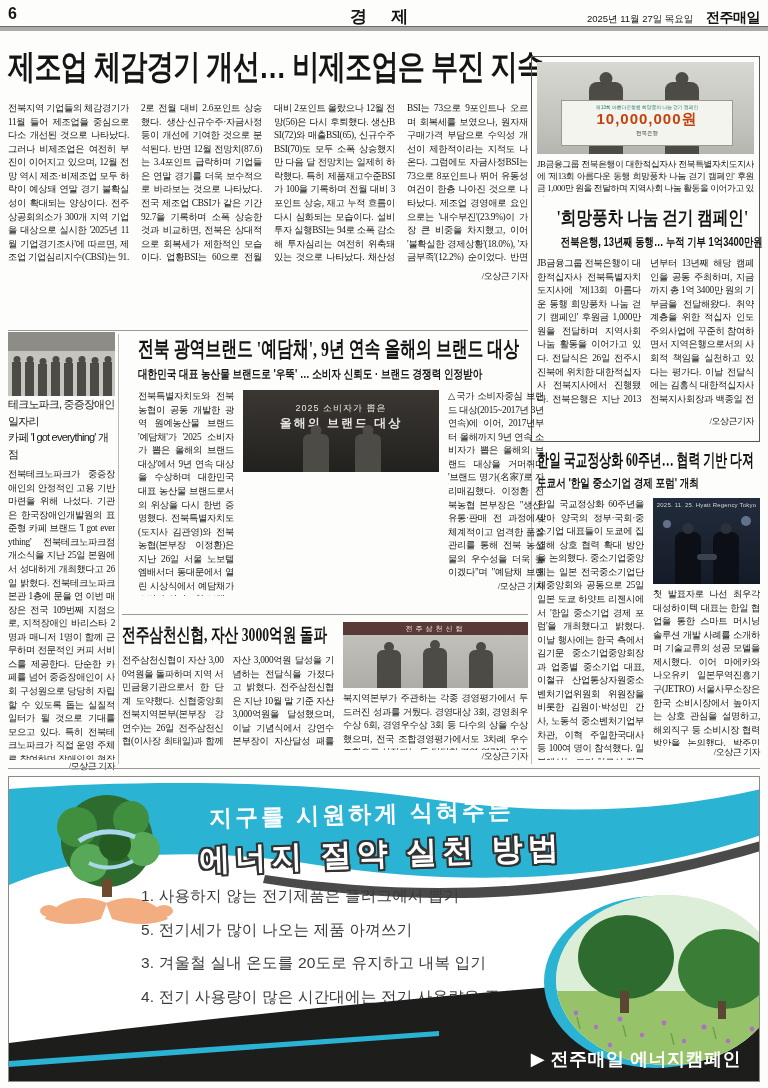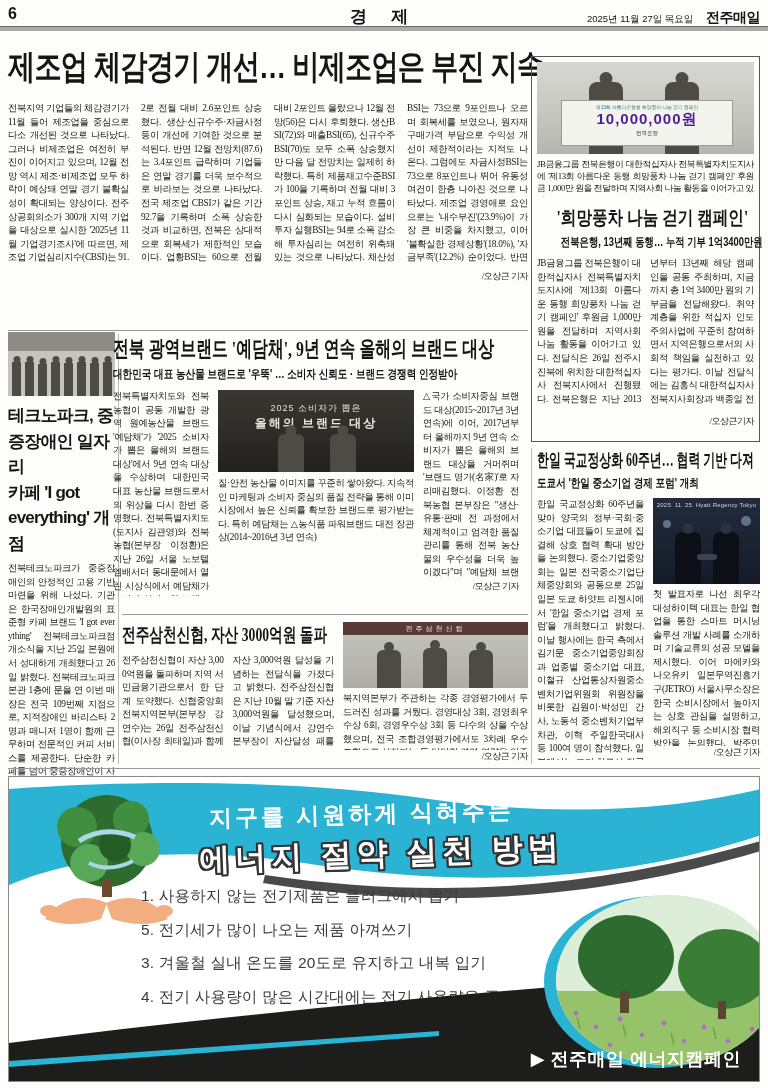--- a/index.html
+++ b/index.html
@@ -25,37 +25,37 @@
   .main-sub{font-size:17px;font-weight:bold;letter-spacing:-0.5px;margin-top:10px;height:24px;}
   .main-body{margin-top:12px;height:168px;column-count:4;column-gap:12px;}
   .main-rule{top:330px;left:8px;width:520px;height:1px;background:#999;}
   
   .hope-box{top:56px;left:531px;width:229px;height:386px;border:1px solid #555;box-sizing:border-box;padding:5px;}
   .hope-photo{position:relative;width:217px;height:92px;background:linear-gradient(180deg,#d8d8d2,#c2c2bc 70%,#b5b5af);overflow:hidden;}
   .fig{position:absolute;background:#4d4b46;}
   .fig .hd{position:absolute;left:50%;top:-10px;transform:translateX(-50%);width:13px;height:13px;border-radius:50%;background:#4d4b46;}
   .check{position:absolute;left:24px;top:38px;width:170px;height:44px;background:#f4f4ee;border:1px solid #9a9a92;text-align:center;}
   .check-line{font-size:5px;color:#2a7d7d;margin-top:3px;letter-spacing:-0.2px;}
-  .check-amt{font-size:15px;font-weight:bold;letter-spacing:1px;color:#4c1d95;}
+  .check-amt{font-size:15px;font-weight:bold;letter-spacing:1px;color:#c2410c;}
   .check-bank{font-size:5.5px;color:#333;margin-top:1px;}
   .hope-caption{font-size:8.8px;line-height:1.35;letter-spacing:-0.4px;margin-top:5px;height:38px;overflow:hidden;}
   .hope-headline{margin-top:8px;text-align:center;font-size:19px;font-weight:bold;height:26px;}
   .hope-headline .sqz{transform-origin:center;transform:scaleX(.82);white-space:nowrap;display:block;}
   .hope-sub{text-align:left;font-weight:bold;font-size:12px;height:18px;margin-top:3px;}
   .hope-sub .sqz{transform-origin:center;transform:scaleX(.78);white-space:nowrap;display:block;}
   .hope-body{margin-top:5px;height:158px;column-count:2;column-gap:9px;}
   
   .tech-art{top:332px;left:8px;width:107px;}
   .tech-photo{position:relative;width:107px;height:64px;background:linear-gradient(180deg,#8e8c86 0 30%,#c6c4be 30% 100%);overflow:hidden;}
-  .tech-headline{font-size:17px;font-weight:bold;letter-spacing:-0.8px;margin-top:7px;line-height:1.5;}
+  .tech-headline{font-size:11px;font-weight:normal;letter-spacing:-0.8px;line-height:1.5;}
   .tech-body{margin-top:6px;height:292px;}
   .vdiv1{top:334px;left:118px;width:1px;height:430px;background:#bbb;}
   .vdiv2{top:448px;left:531px;width:1px;height:316px;background:#bbb;}
   
-  .yedam-art{top:334px;left:113px;width:406px;}
+  .yedam-art{top:334px;left:138px;width:406px;}
   .yedam-headline{font-size:22px;font-weight:bold;height:30px;}
   .yedam-headline .sqz{transform:scaleX(.72);}
   .yedam-sub{font-size:12px;font-weight:bold;height:18px;margin-top:2px;}
   .yedam-sub .sqz{transform:scaleX(.8);}
   .yedam-row{display:flex;gap:9px;margin-top:6px;height:206px;}
   .yedam-c1{width:96px;height:100%;}
   .yedam-mid{width:196px;}
   .yedam-photo{position:relative;width:196px;height:82px;background:linear-gradient(180deg,#3a3733,#23211e);overflow:hidden;color:#e8e6df;text-align:center;}
   .yp1{font-size:9px;margin-top:12px;letter-spacing:1px;}
   .yp2{font-size:12px;font-weight:bold;letter-spacing:2px;}
@@ -198,21 +198,20 @@
       <div class="yedam-photo">
         <div class="yp1 sans">2025 소비자가 뽑은</div>
         <div class="yp2 sans">올해의 브랜드 대상</div>
         <div class="fig" style="left:60px;top:44px;width:26px;height:38px;border-radius:6px 6px 0 0;">
             <div class="hd" style="width:11px;height:11px;top:-9px;"></div>
           </div>
         <div class="fig" style="left:112px;top:44px;width:26px;height:38px;border-radius:6px 6px 0 0;">
             <div class="hd" style="width:11px;height:11px;top:-9px;"></div>
           </div>
       </div>
-      <div class="yedam-midtxt body-txt jt">질·안전 농산물 이미지를 꾸준히 쌓아왔다. 지속적인 마케팅과 소비자 중심의 품질 전략을 통해 이미 시장에서 높은 신뢰를 확보한 브랜드로 평가받는다. 특히 예담채는 △농식품 파워브랜드 대전 장관상(2014~2016년 3년 연속)</div>
     </div>
     <div class="yedam-c3">
       <div class="body-txt jt">△국가 소비자중심 브랜드 대상(2015~2017년 3년 연속)에 이어, 2017년부터 올해까지 9년 연속 소비자가 뽑은 올해의 브랜드 대상을 거머쥐며 '브랜드 명가(名家)'로 자리매김했다. 이정환 전북농협 본부장은 "생산·유통·판매 전 과정에서 체계적이고 엄격한 품질관리를 통해 전북 농산물의 우수성을 더욱 높이겠다"며 "예담채 브랜드의 가치 제고가 농가 수취가 향상과 농가소득 증대에 기여하도록 최선을 다하겠다"고 말했다. 그는 이어 "농업인과 소비자가 함께 웃는 상생 구조를 만들고, 소비자 삶의 질 향상에 기여하는 믿음직한 동반자 전북농협이 되겠다"고 강조했다.</div>
       <div class="byline">/모상근 기자</div>
     </div>
   </div>
 </div>
 
 <div class="abs sam-art">
   <div class="sam-row">

